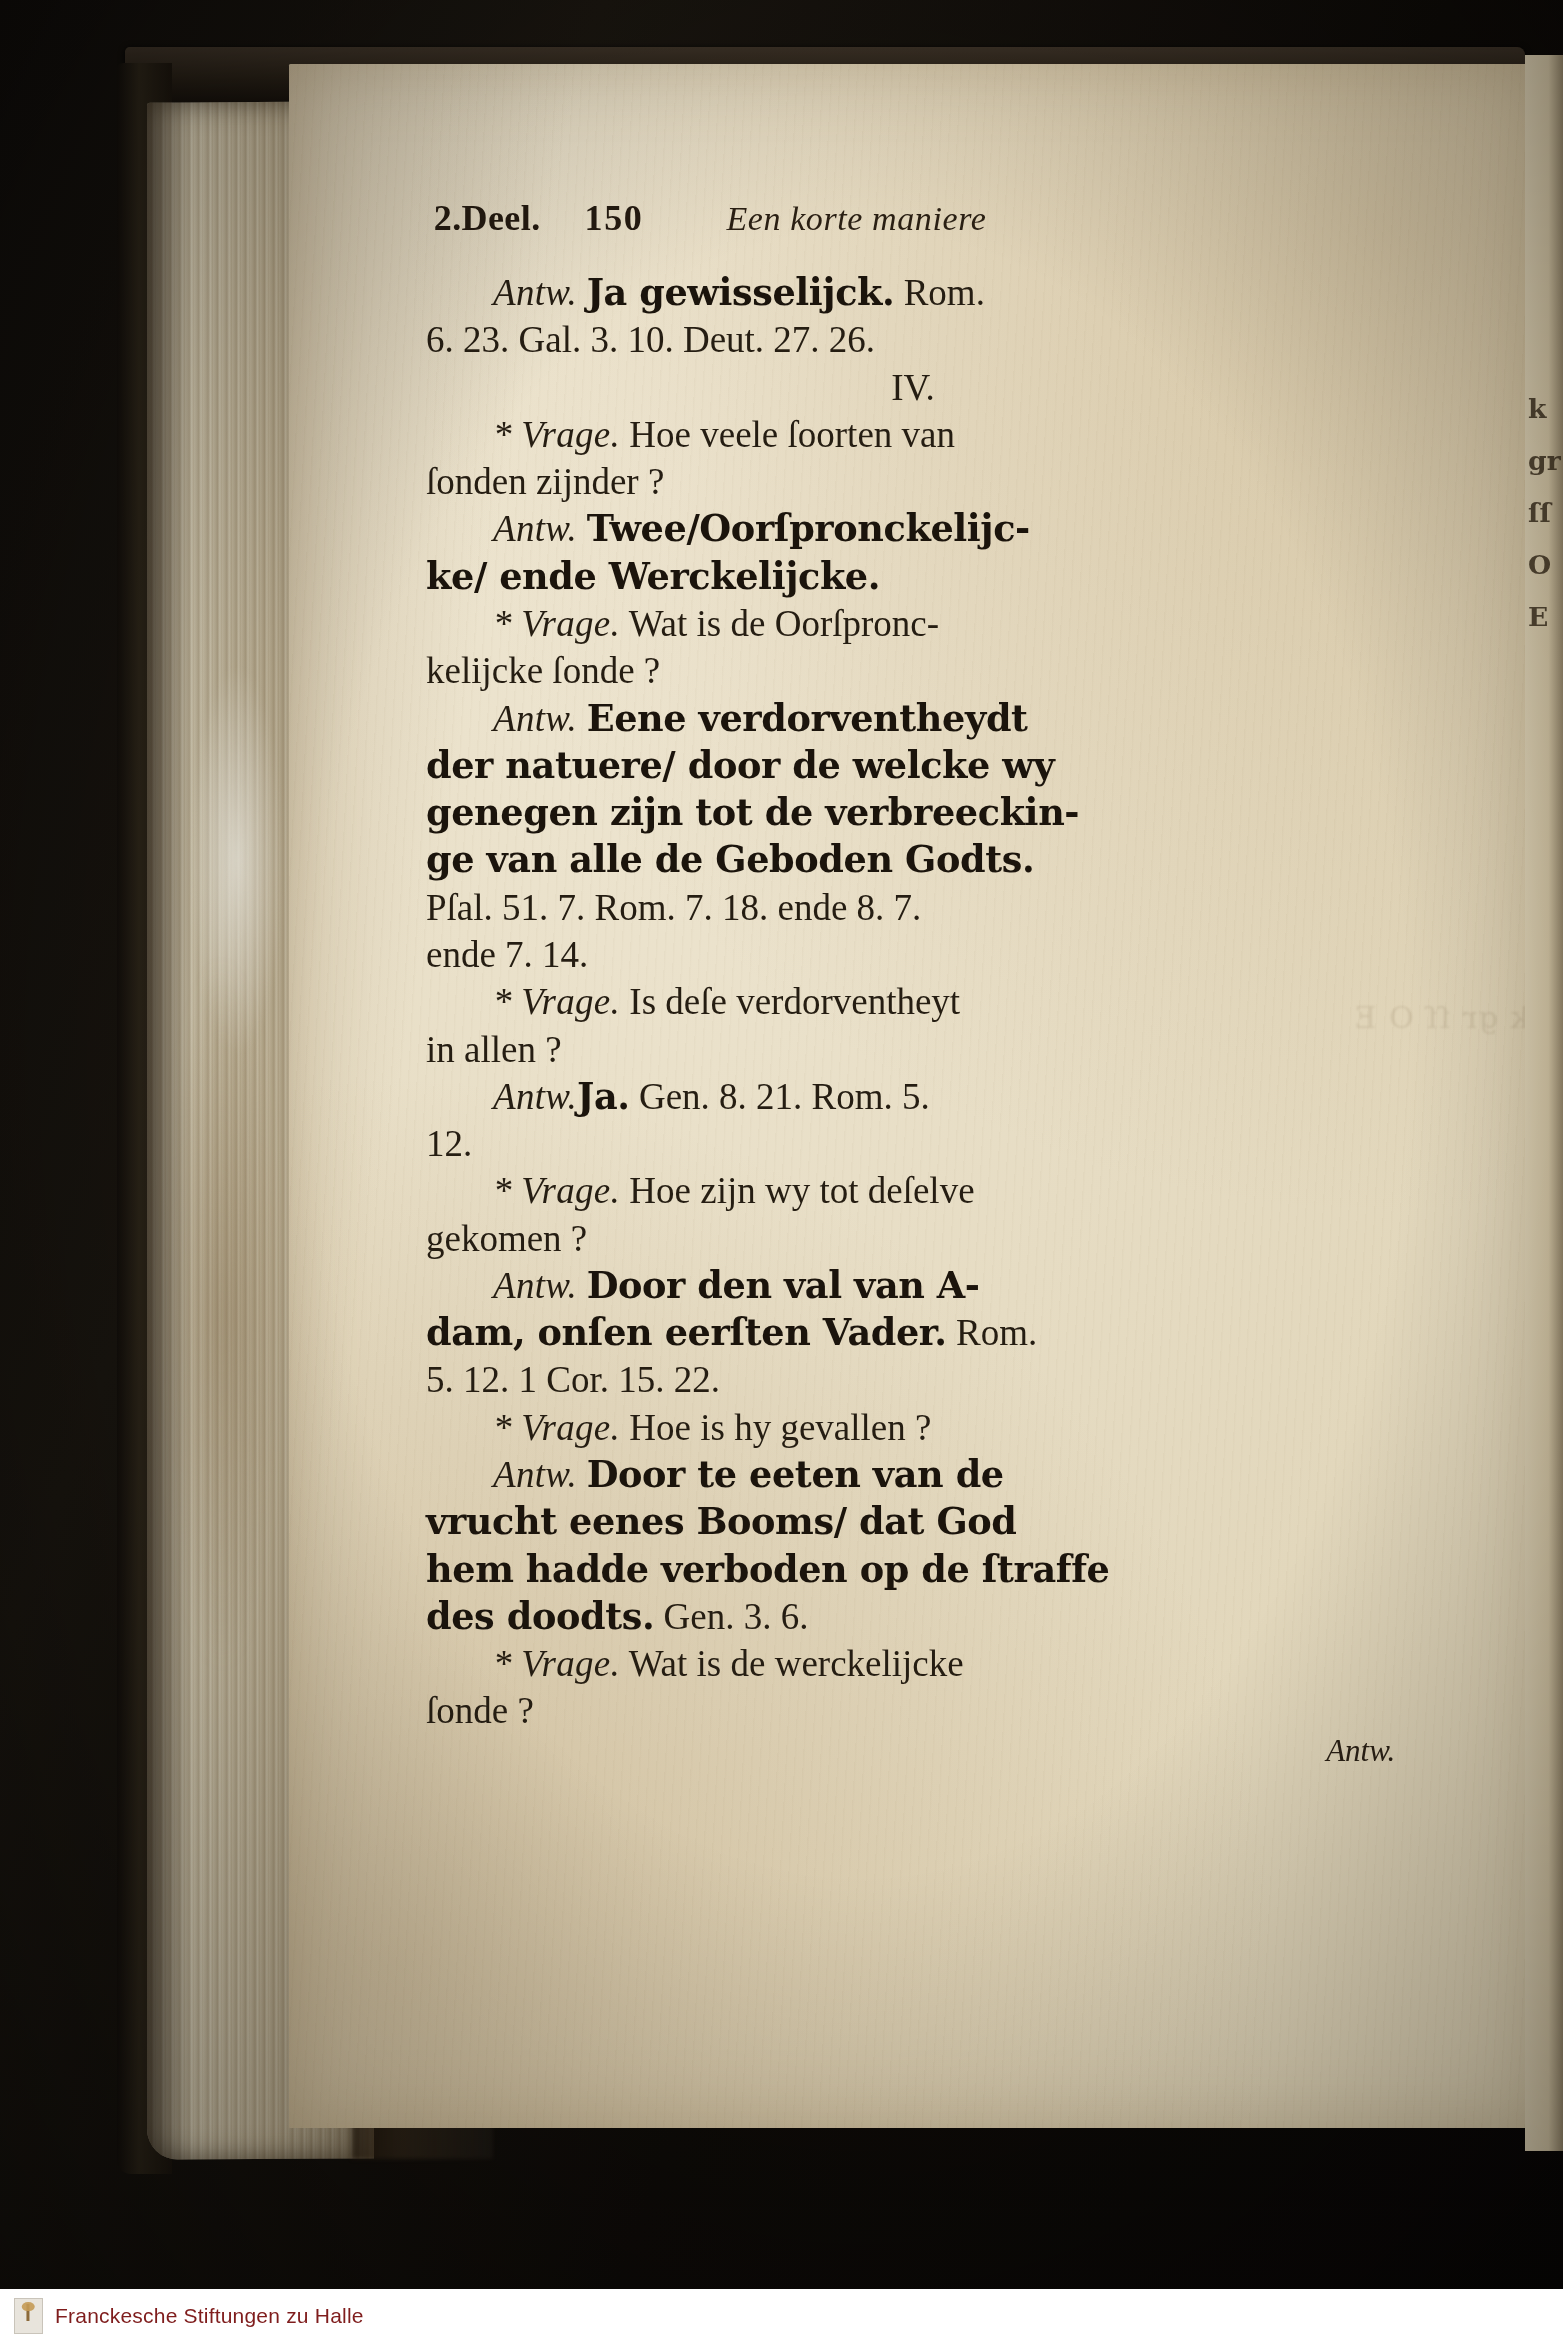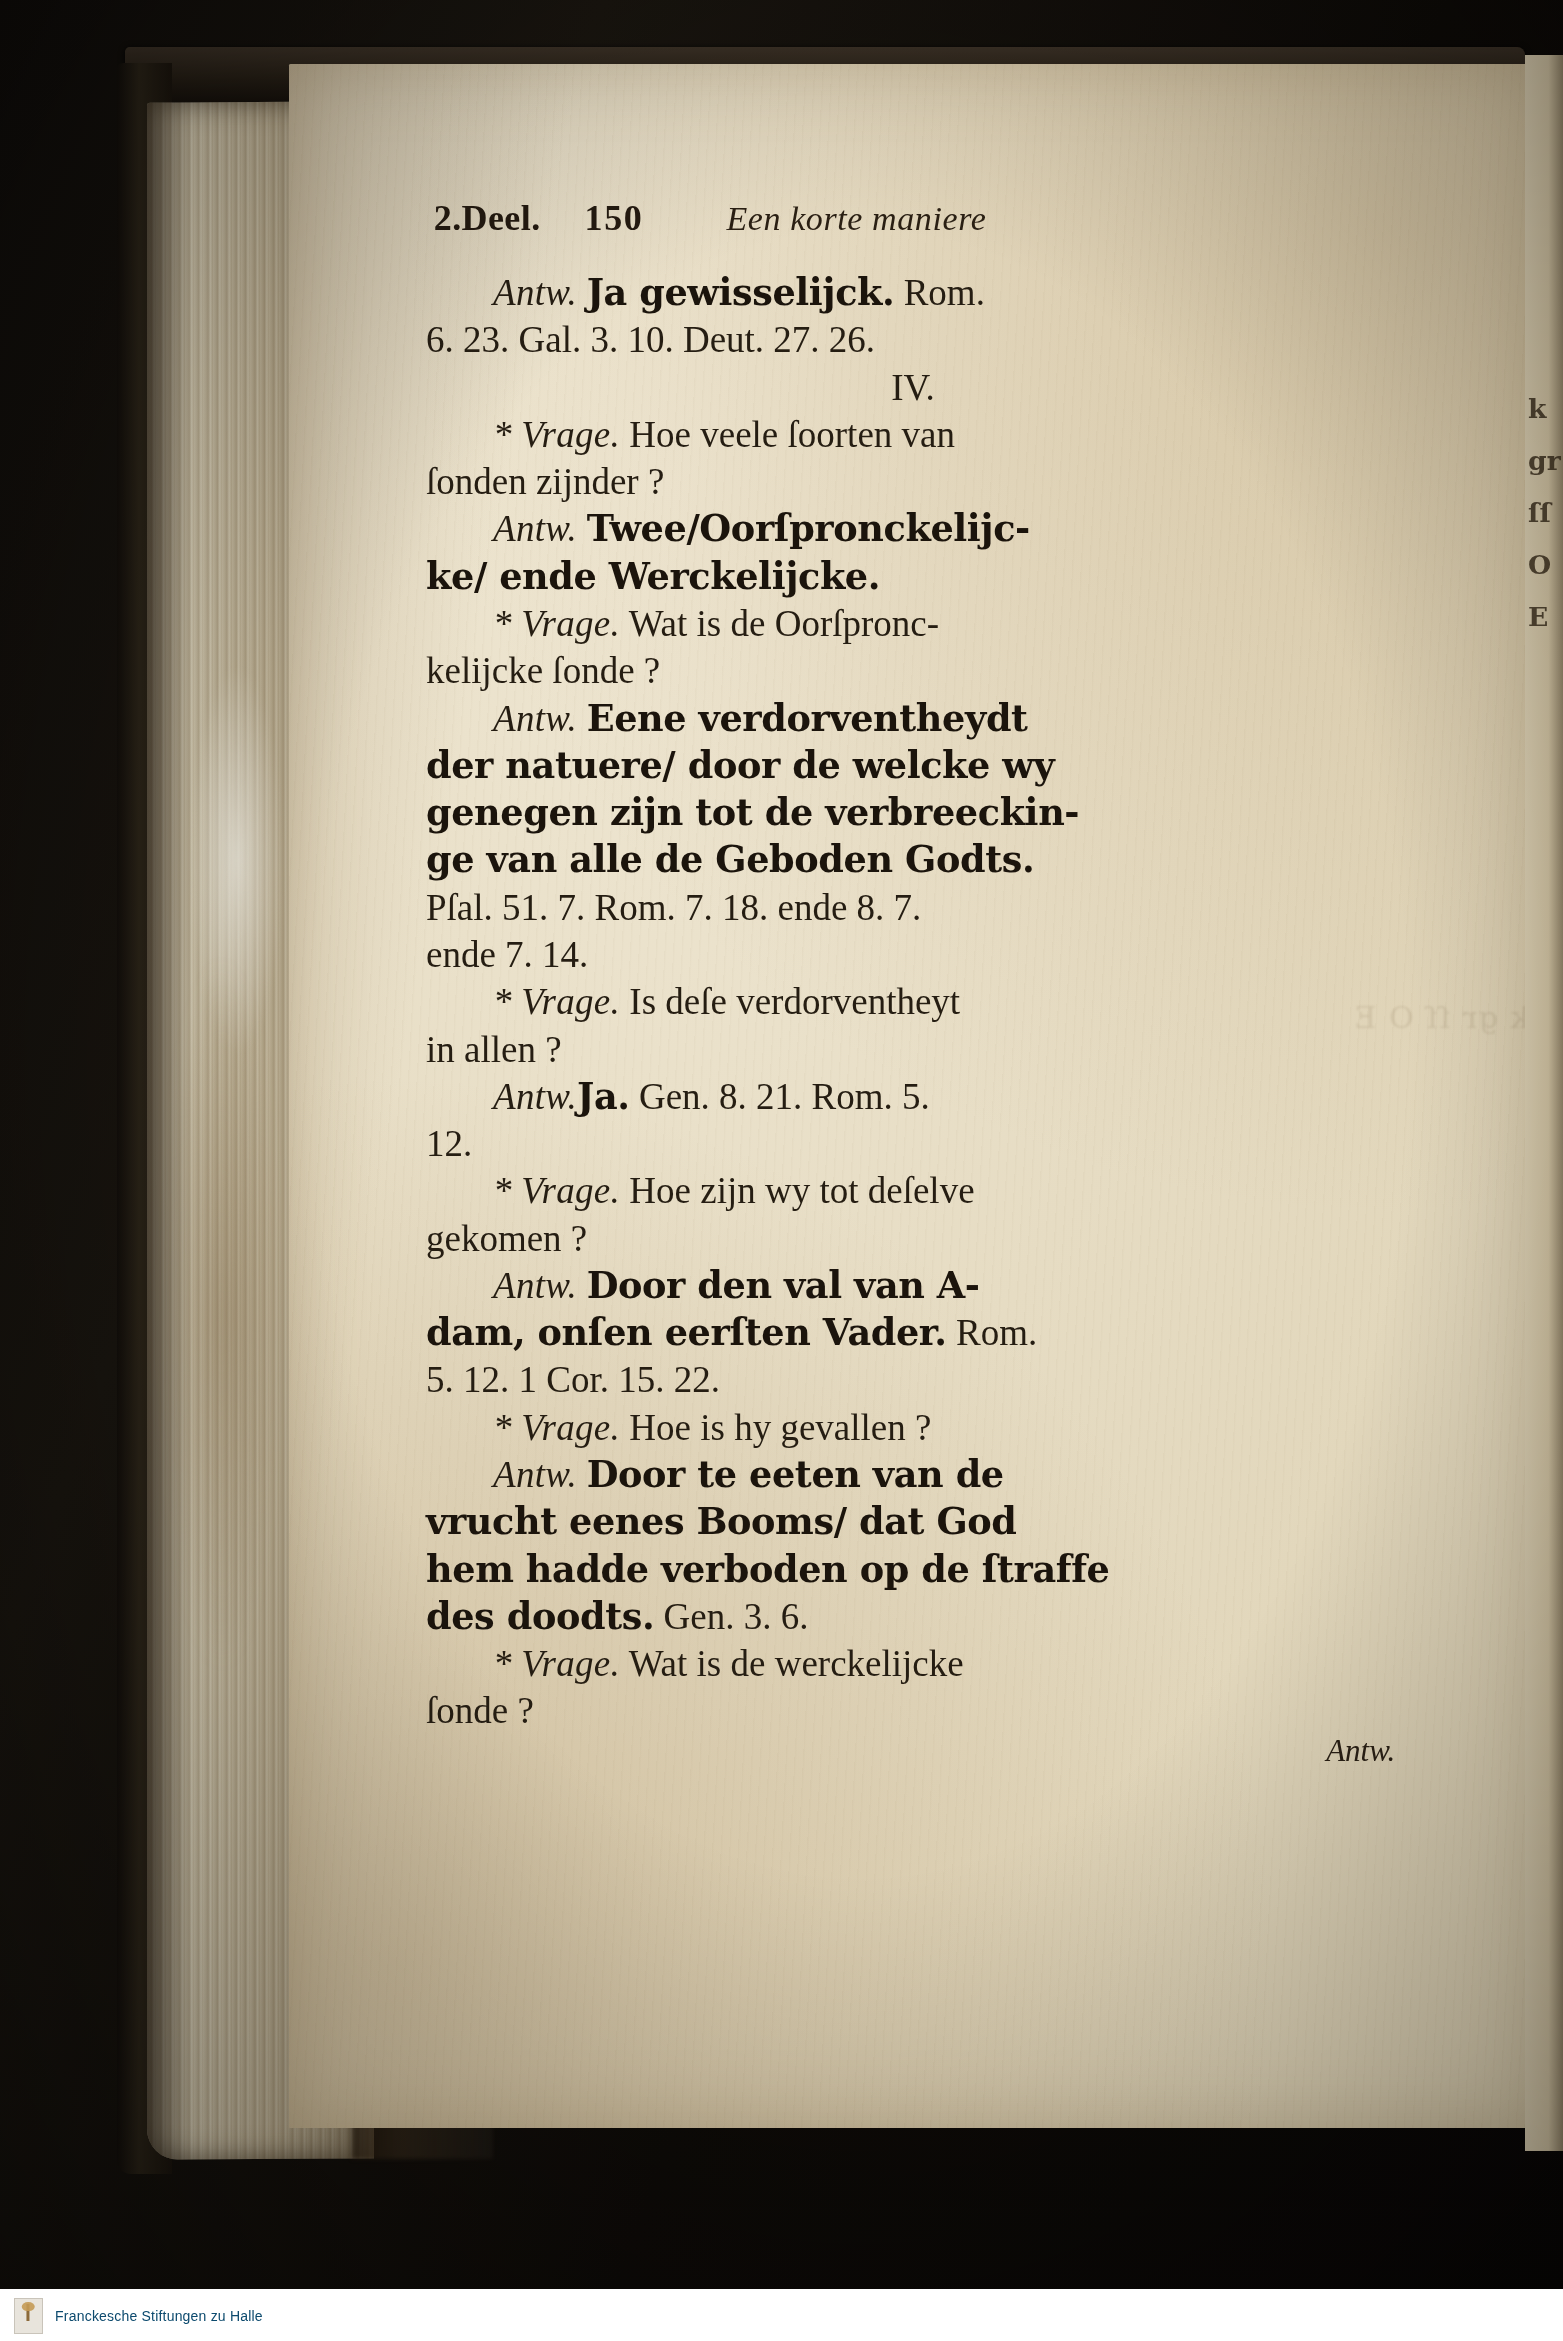--- a/index.html
+++ b/index.html
@@ -297,22 +297,22 @@
     position: absolute;
     left: 50%; top: 3.1px;
     transform: translateX(-50%);
     width: 12.5px; height: 9.4px;
     border-radius: 50% 50% 45% 45%;
     background: #c49a55;
     opacity: .9;
   }
   .footer-text {
     font-family: "Liberation Sans", sans-serif;
-    font-size: 14px;
-    color: #0c4a6e;
+    font-size: 21px;
+    color: #7f1d1d;
     letter-spacing: 0.2px;
   }
 
   
   .vignette {
     position: absolute;
     inset: 0;
     pointer-events: none;
     background:
       radial-gradient(ellipse at 55% 45%, rgba(0,0,0,0) 45%, rgba(0,0,0,.45) 100%);

